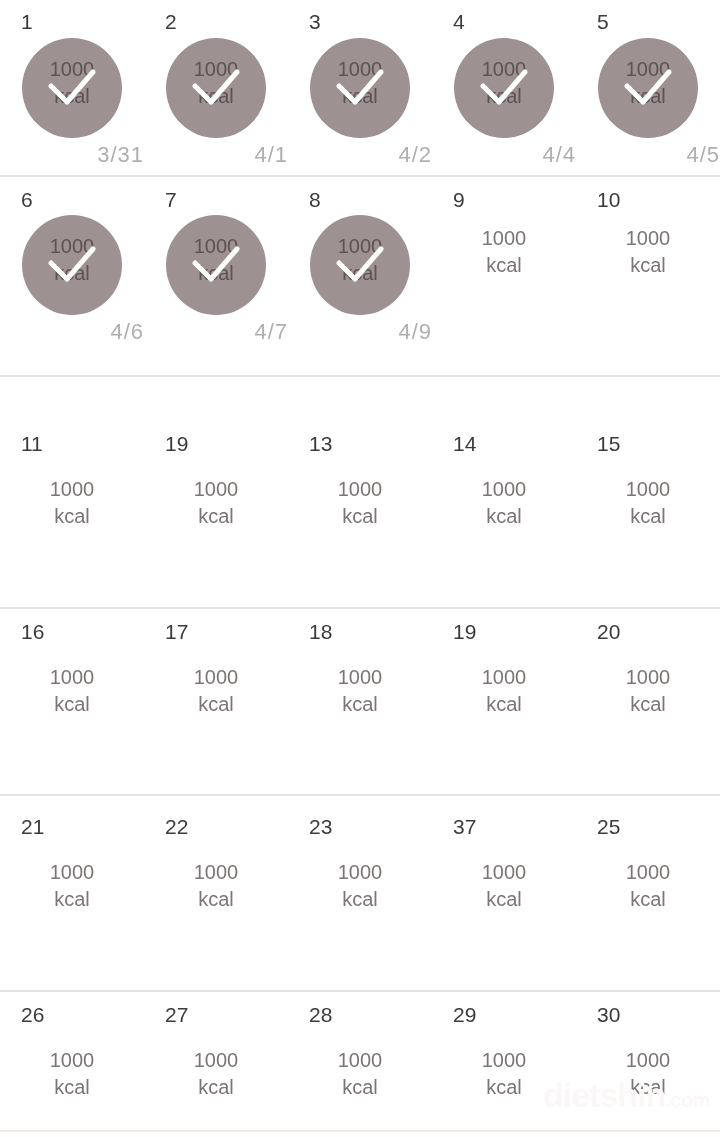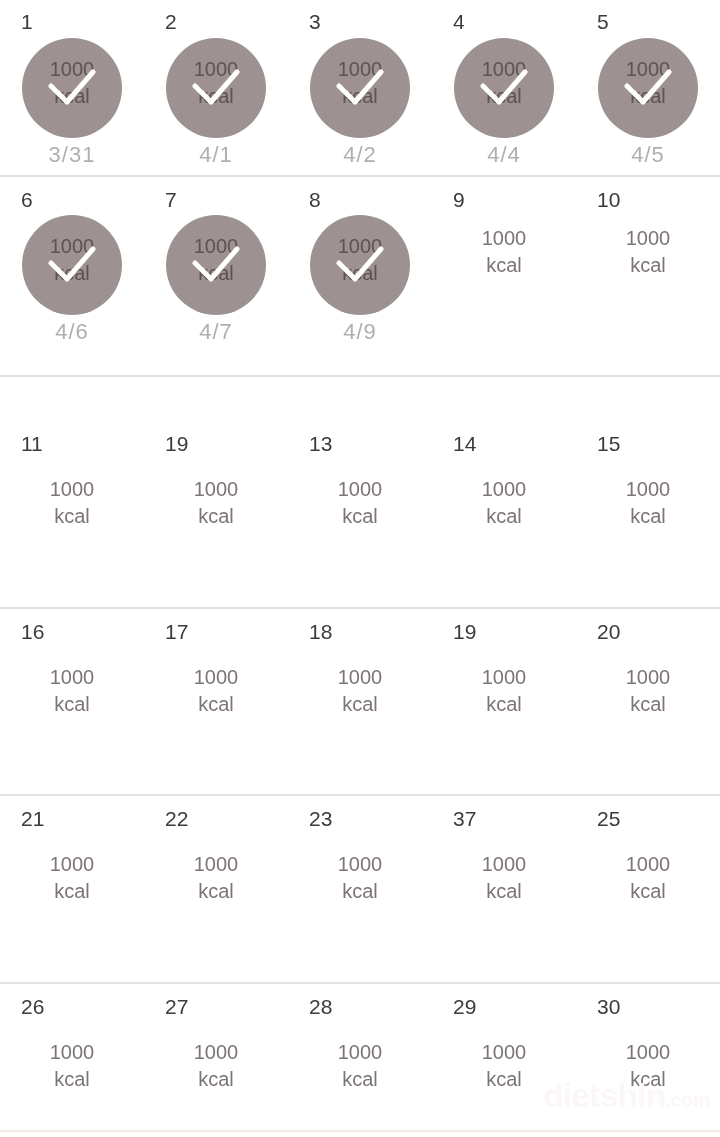--- a/index.html
+++ b/index.html
@@ -25,21 +25,21 @@
     display: flex;
     width: 720px;
     box-sizing: border-box;
     border-bottom: 2px solid #e3e3e3;
     position: relative;
   }
   .cal-row.r1 { height: 177px; }
   .cal-row.r2 { height: 200px; }
   .cal-row.r3 { height: 188px; margin-top: 44px; }
   .cal-row.r4 { height: 187px; }
-  .cal-row.r5 { height: 188px; }
+  .cal-row.r5 { height: 188px; margin-top: 8px; }
   .cal-row.r6 { height: 187px; border-bottom: none; border-radius: 28px; }
 
   .cal-cell {
     width: 144px;
     box-sizing: border-box;
     position: relative;
   }
 
   .day-num {
     position: absolute;
@@ -83,21 +83,21 @@
     left: 26px;
     top: 28px;
     width: 48px;
     height: 44px;
   }
   .date-label {
     position: absolute;
     left: 0;
     top: 144px;
     width: 144px;
-    text-align: center;
+    text-align: right;
     font-size: 22px;
     color: #b0aeb2;
     letter-spacing: 1px;
     font-family: "Liberation Sans", sans-serif;
     line-height: 1;
   }
 
   
   .kcal-plain {
     position: absolute;

